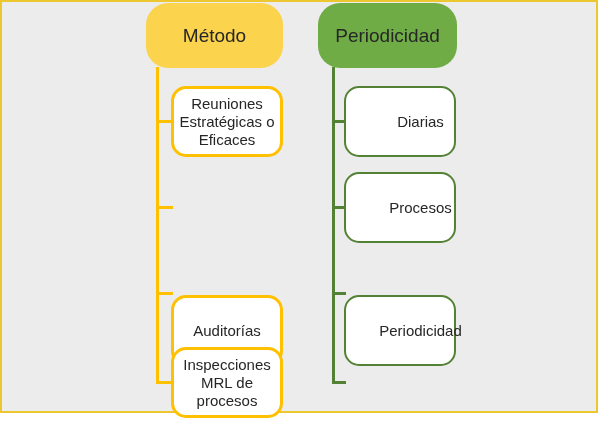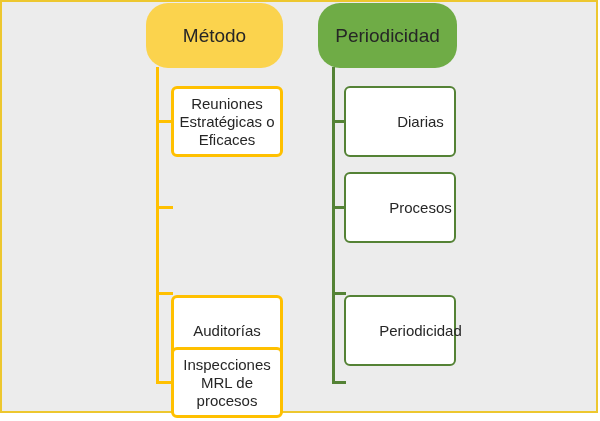--- a/index.html
+++ b/index.html
@@ -84,21 +84,21 @@
   .branch-row2 { top: 206px; }
   .branch-row3 { top: 292px; }
   .branch-row4 { top: 381px; }
   
   .item {
     position: absolute;
     width: 112px;
     height: 71px;
     box-sizing: border-box;
     background: var(--item-fill, #ffffff);
-    border-radius: 6px;
+    border-radius: 15px;
     display: flex;
     align-items: center;
     justify-content: center;
     text-align: center;
     font-size: 15px;
     line-height: 1.2;
     color: var(--text, #262626);
     padding: 2px 3px;
     z-index: 2;
   }

